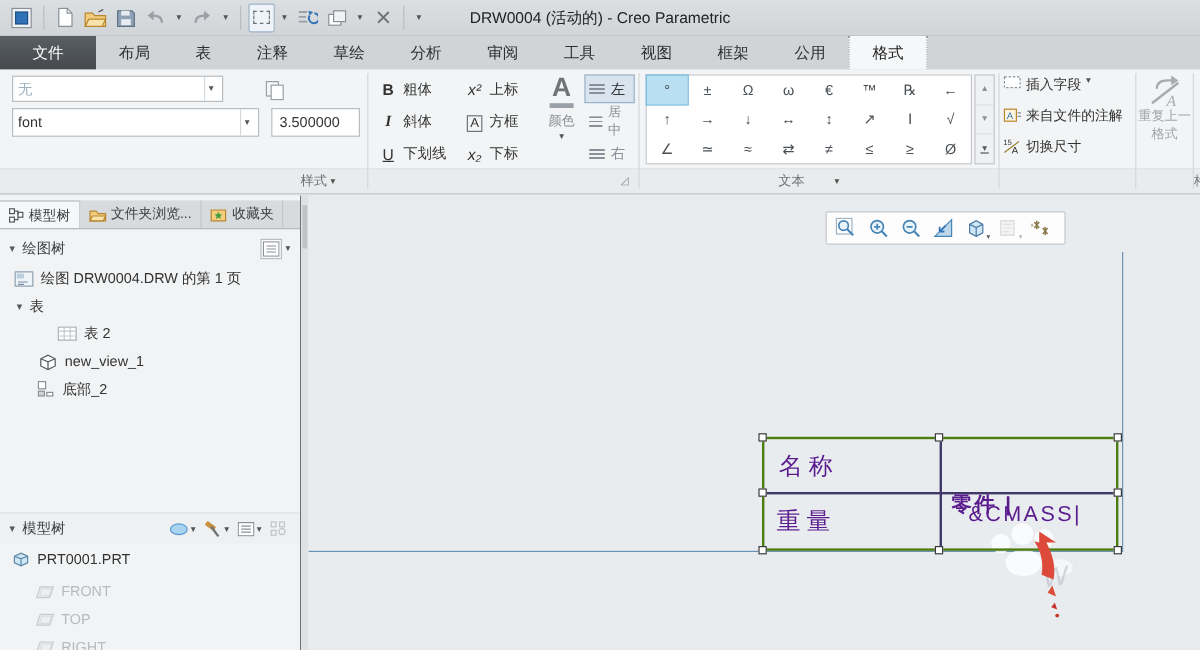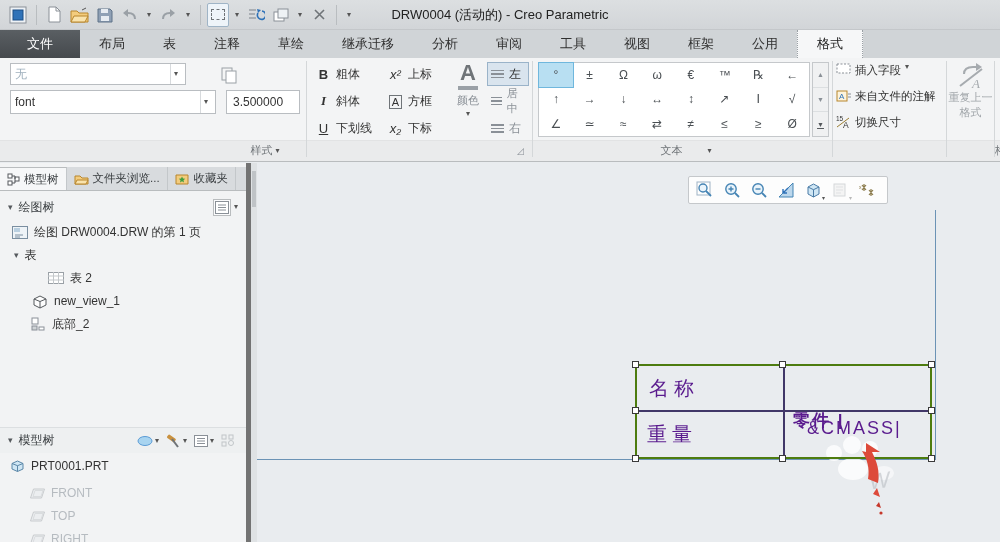--- a/index.html
+++ b/index.html
@@ -64,21 +64,21 @@
   
   .anrow{position:absolute;left:836px;height:22px;display:flex;align-items:flex-start;gap:4px;font-size:11.5px;color:#333;}
   
   .repeat{position:absolute;left:948px;top:4px;width:45px;height:76px;display:flex;flex-direction:column;
     align-items:center;color:#a0a5a9;font-size:11px;line-height:1.4;}
   .launcher{position:absolute;left:514px;top:86px;width:13px;height:13px;color:#8a9097;font-size:9px;
     display:flex;align-items:center;justify-content:center;}
   .cliplabel{position:absolute;left:995px;top:85px;font-size:11px;color:#6f7478;}
   
   .navigator{position:absolute;left:0;top:163px;width:251px;height:379px;background:#f2f3f4;
-    border-right:5px solid #737373;overflow:hidden;}
+    border-right:1px solid #737373;overflow:hidden;}
   .navtabs{position:absolute;left:0;top:4px;width:100%;height:24px;display:flex;align-items:stretch;
     background:#d8dbde;border-bottom:1px solid #b9bcbe;font-size:11.5px;}
   .ntab{display:flex;align-items:center;gap:4px;padding:0 7px;color:#3c4043;white-space:nowrap;
     overflow:hidden;border-right:1px solid #c3c7ca;}
   .ntab.active{background:#f6f7f8;border-top:1px solid #b9bcbe;}
   .treeheader{position:absolute;left:0;width:100%;height:26px;display:flex;align-items:center;
     padding:0 8px;font-size:12px;color:#3c4043;gap:6px;}
   .hicons{margin-left:auto;display:flex;align-items:center;gap:3px;}
   .hbtn{display:flex;align-items:center;gap:2px;padding:1px;border:1px solid transparent;}
   .hbtn.boxed{border-color:#b9bcbe;background:#fbfbfc;}
@@ -199,21 +199,20 @@
     </div>
     <div class="wtitle">DRW0004 (活动的) - Creo Parametric</div>
   </div>
 
   <div class="tabbar">
     <div class="rtab file">文件</div>
     <div class="rtab">布局</div>
     <div class="rtab">表</div>
     <div class="rtab">注释</div>
     <div class="rtab">草绘</div>
-    <div class="rtab">继承迁移</div>
     <div class="rtab">分析</div>
     <div class="rtab">审阅</div>
     <div class="rtab">工具</div>
     <div class="rtab">视图</div>
     <div class="rtab">框架</div>
     <div class="rtab">公用</div>
     <div class="rtab active">格式</div>
   </div>
 
   <div class="ribbon">
@@ -327,21 +326,21 @@
       <div>
           <span>▲</span>
         </div>
       <div>
           <span>▼</span>
         </div>
       <div>
           <span class="moreline">▼</span>
         </div>
     </div>
-    <div class="grplabel" style="left:538px;width:296px;gap:25px;">
+    <div class="grplabel" style="left:526px;width:296px;gap:25px;">
       <span>文本</span>
         <span class="dd">▾</span>
     </div>
     <div class="vdiv" style="left:832px;"></div>
 
     <div class="anrow" style="top:5px;">
       <svg width="15" height="11">
           <rect x="1" y="1" width="13" height="9" fill="#fff" stroke="#8a9097" stroke-dasharray="2 1.5"></rect>
         </svg>
       <span>插入字段</span>

